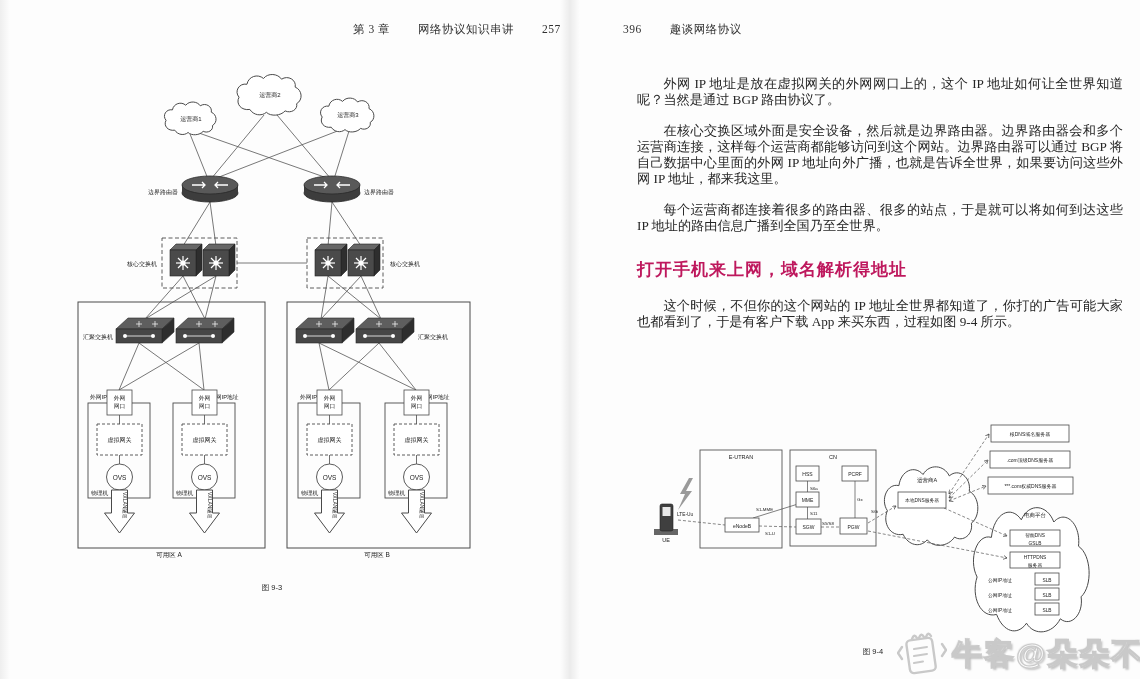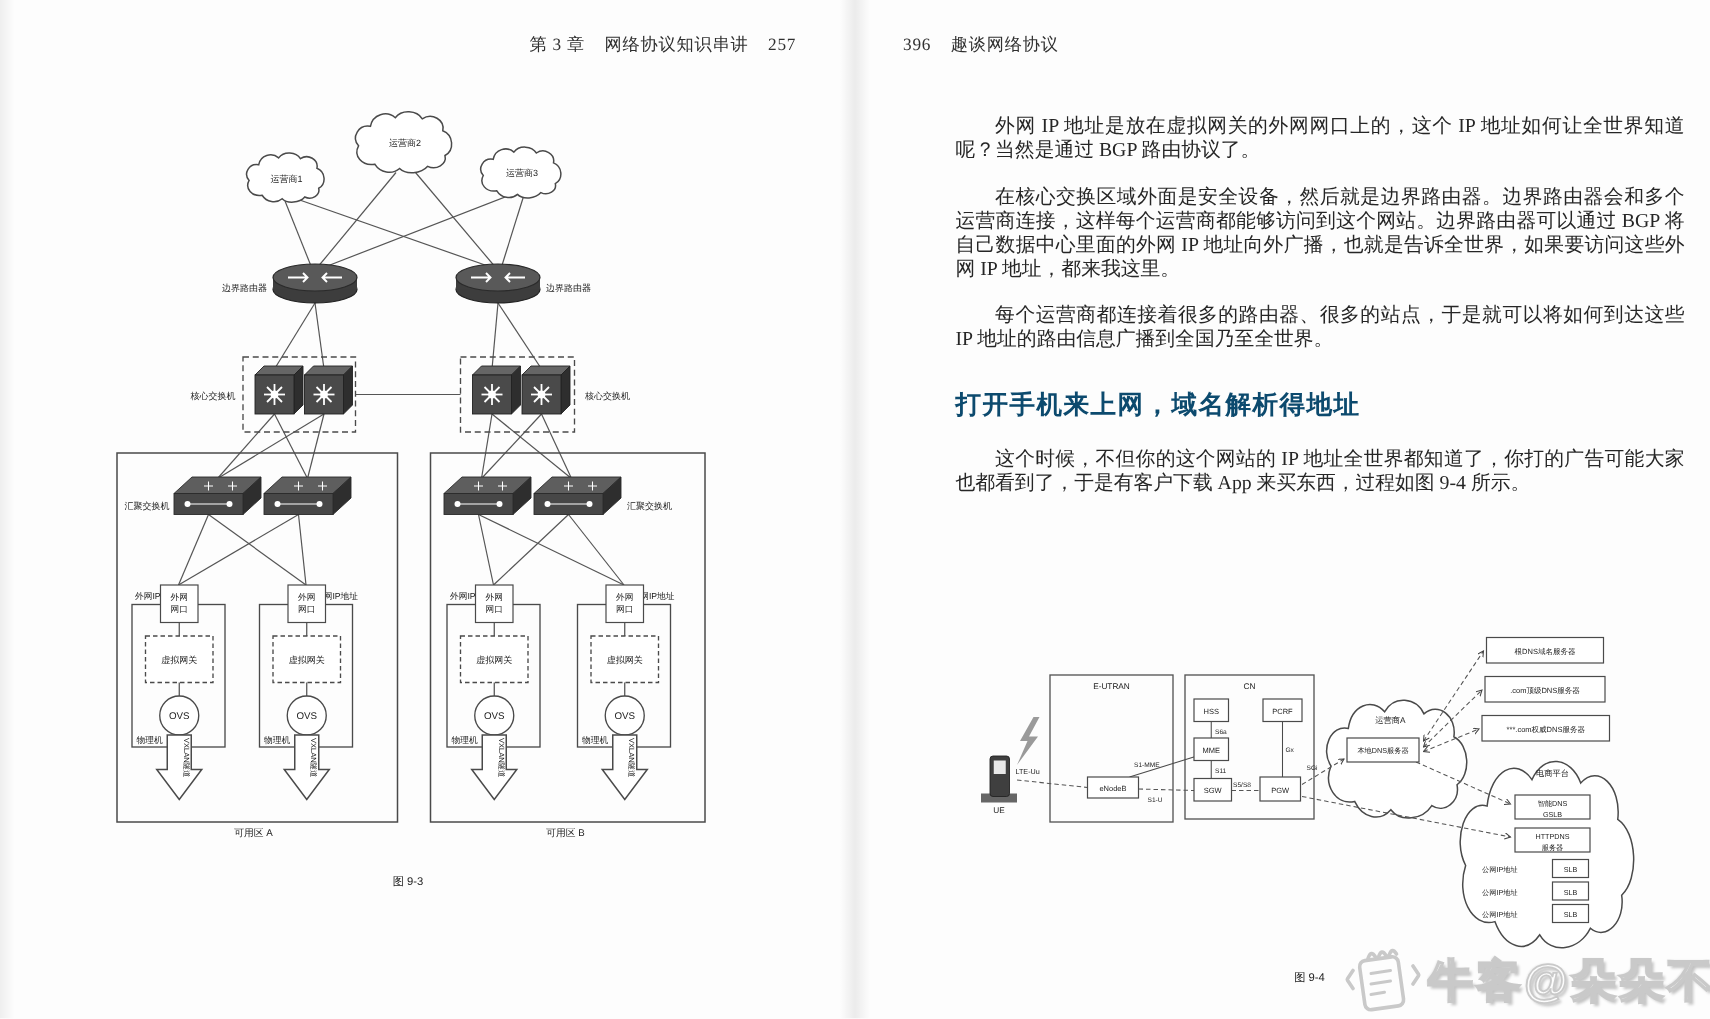--- a/index.html
+++ b/index.html
@@ -3,42 +3,42 @@
 <meta charset="utf-8">
 <style>
   html,body{margin:0;padding:0;}
   body{width:1140px;height:679px;position:relative;background:#fdfdfd;overflow:hidden;
        font-family:"Liberation Serif",serif;color:#2b2b2b;}
   .gutter{position:absolute;top:0;left:560px;width:20px;height:679px;
           background:linear-gradient(90deg,rgba(0,0,0,0) 0%,rgba(0,0,0,0.07) 50%,rgba(0,0,0,0) 100%);}
   .edge{position:absolute;top:0;left:0;width:10px;height:679px;
         background:linear-gradient(90deg,rgba(0,0,0,0.06),rgba(0,0,0,0));}
   .page-header{position:absolute;top:22px;font-size:11.5px;color:#303030;letter-spacing:.5px;white-space:nowrap;}
-  .page-header .gap{margin-left:13px;}
+  .page-header .gap{margin-left:28px;}
   #text-col{position:absolute;left:637px;top:76px;width:486px;font-size:13.2px;color:#262626;}
   #text-col p{margin:0 0 15px 0;line-height:16px;text-indent:2em;text-align:justify;}
   #text-col h2{font-family:Liberation Serif, serif;font-size:17px;font-weight:bold;
-               color:#0c4a6e;margin:24px 0 17px 0;letter-spacing:1px;}
+               color:#be185d;margin:24px 0 17px 0;letter-spacing:1px;}
   svg{position:absolute;}
   svg text{font-family:"Liberation Sans",sans-serif;fill:#1c1c1c;}
   .watermark{position:absolute;left:897px;top:631px;display:flex;align-items:center;gap:5px;}
   .wm-text{font-family:"Liberation Sans",sans-serif;font-size:30px;font-weight:bold;
            color:#fcfcfc;-webkit-text-stroke:1.2px #c9c9c9;
            text-shadow:2px 2px 2px #c2c2c2,-1px -1px 1px #ececec;white-space:nowrap;letter-spacing:2px;}
 </style>
 </head>
 <body>
 
 <div class="edge"></div>
 <div class="gutter"></div>
 
 <div class="page-header" style="left:353px;">
   <span>第 3 章</span><span class="gap">网络协议知识串讲</span><span class="gap">257</span>
 </div>
-<div class="page-header" style="left:602px;">
+<div class="page-header" style="left:623px;">
   <span>396</span><span class="gap">趣谈网络协议</span>
 </div>
 
 <div id="text-col">
   <p>外网 IP 地址是放在虚拟网关的外网网口上的，这个 IP 地址如何让全世界知道呢？当然是通过 BGP 路由协议了。</p>
   <p>在核心交换区域外面是安全设备，然后就是边界路由器。边界路由器会和多个运营商连接，这样每个运营商都能够访问到这个网站。边界路由器可以通过 BGP 将自己数据中心里面的外网 IP 地址向外广播，也就是告诉全世界，如果要访问这些外网 IP 地址，都来我这里。</p>
   <p>每个运营商都连接着很多的路由器、很多的站点，于是就可以将如何到达这些 IP 地址的路由信息广播到全国乃至全世界。</p>
   <h2>打开手机来上网，域名解析得地址</h2>
   <p>这个时候，不但你的这个网站的 IP 地址全世界都知道了，你打的广告可能大家也都看到了，于是有客户下载 App 来买东西，过程如图 9-4 所示。</p>
 </div>

